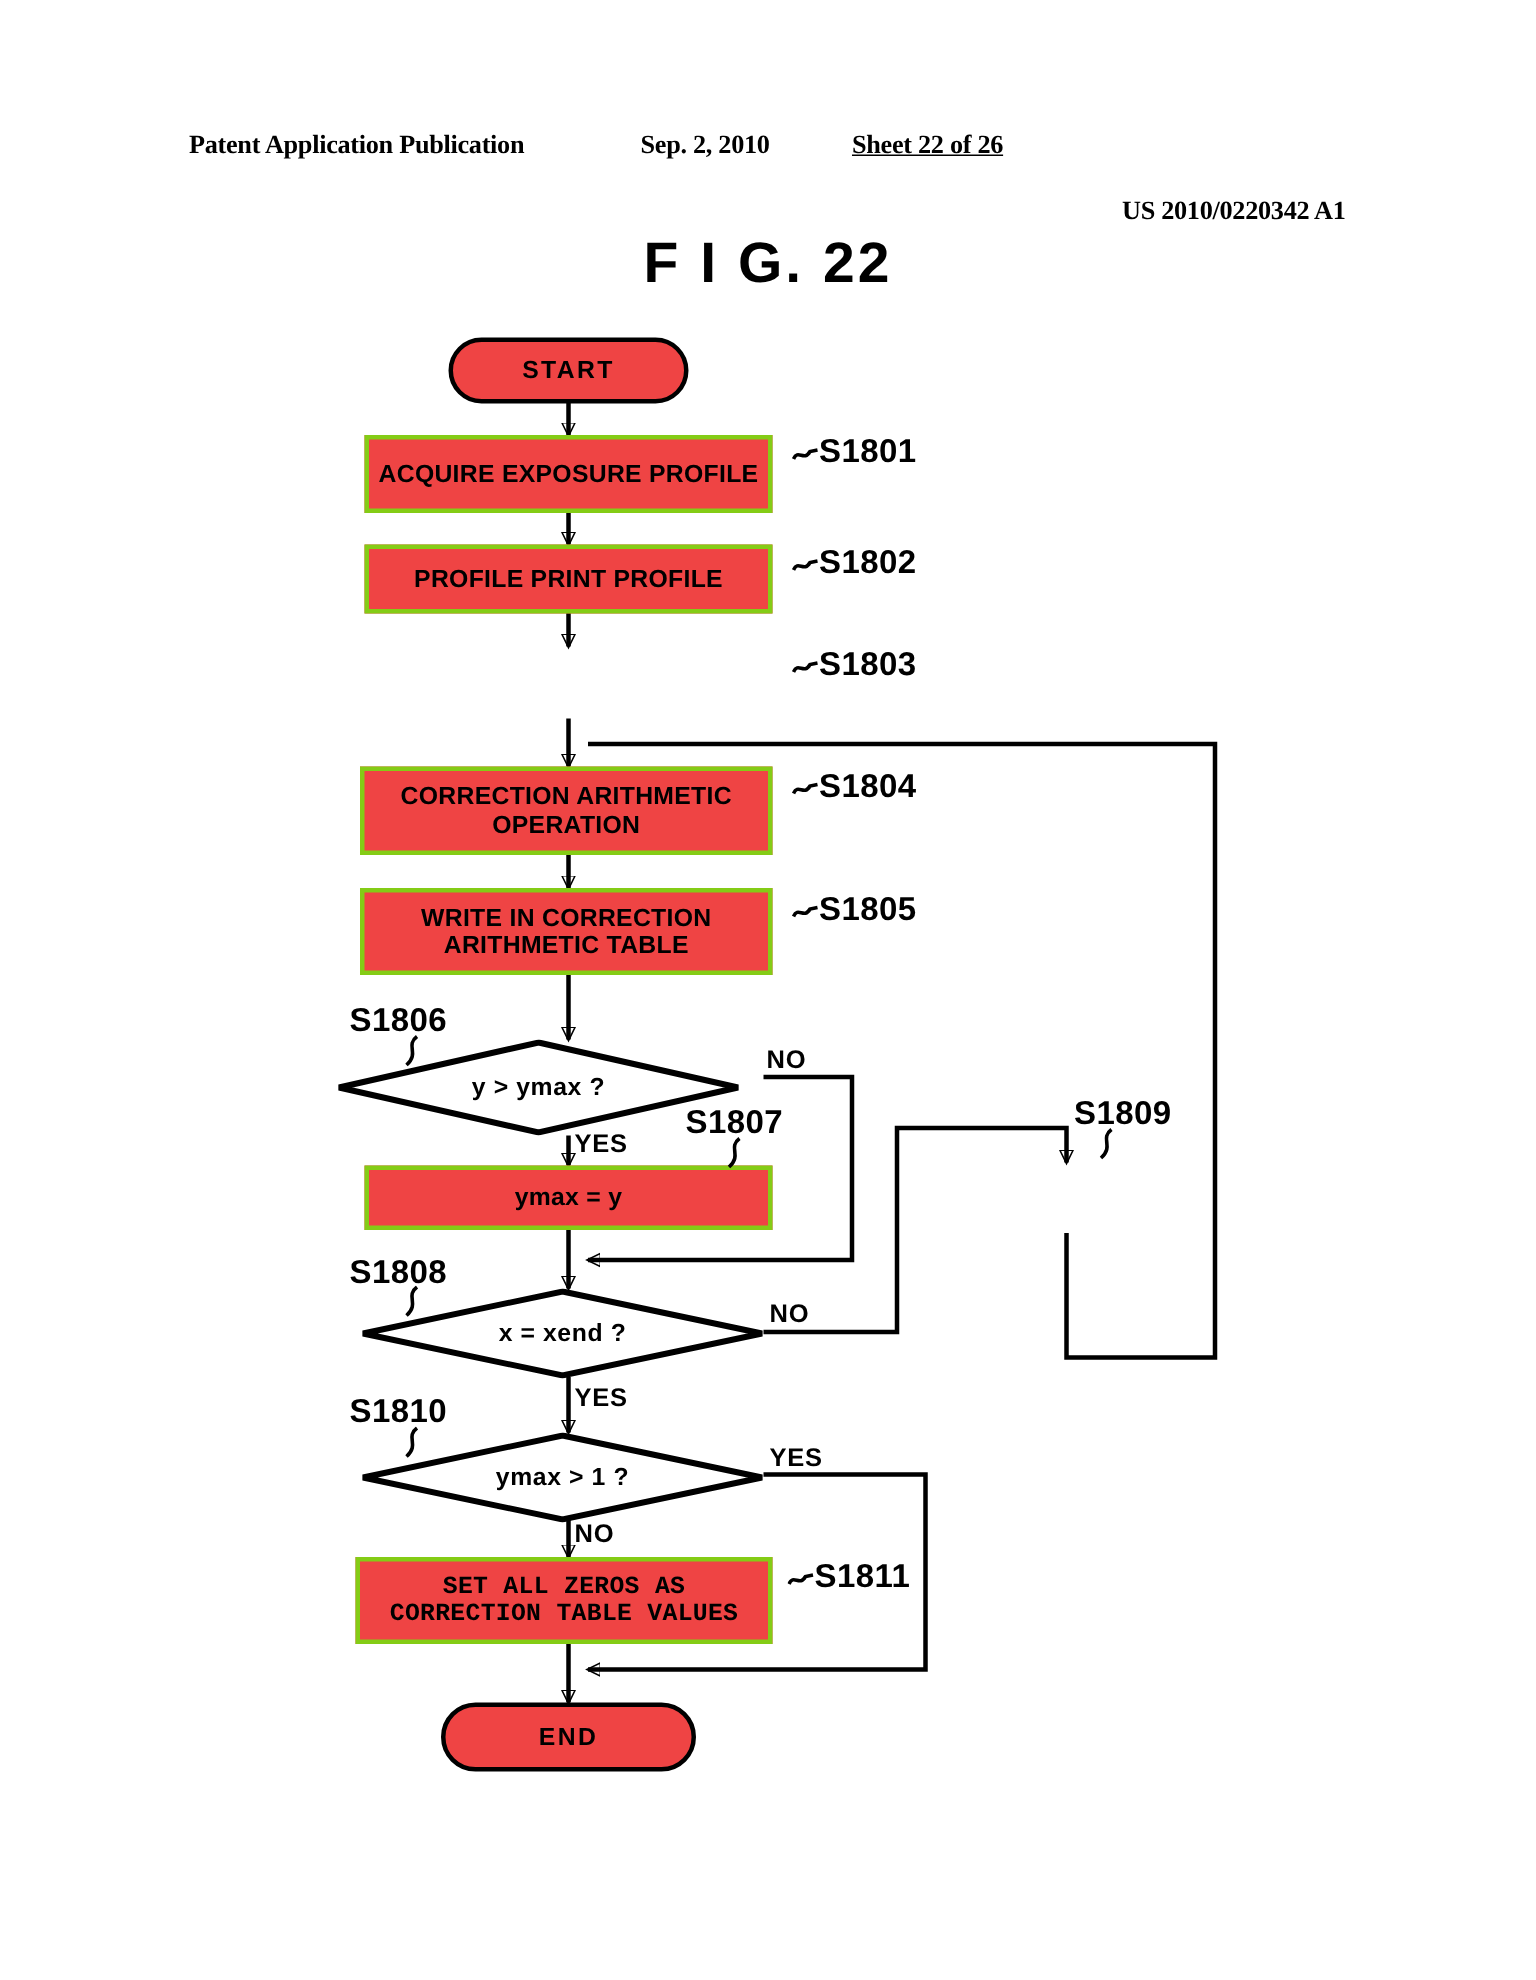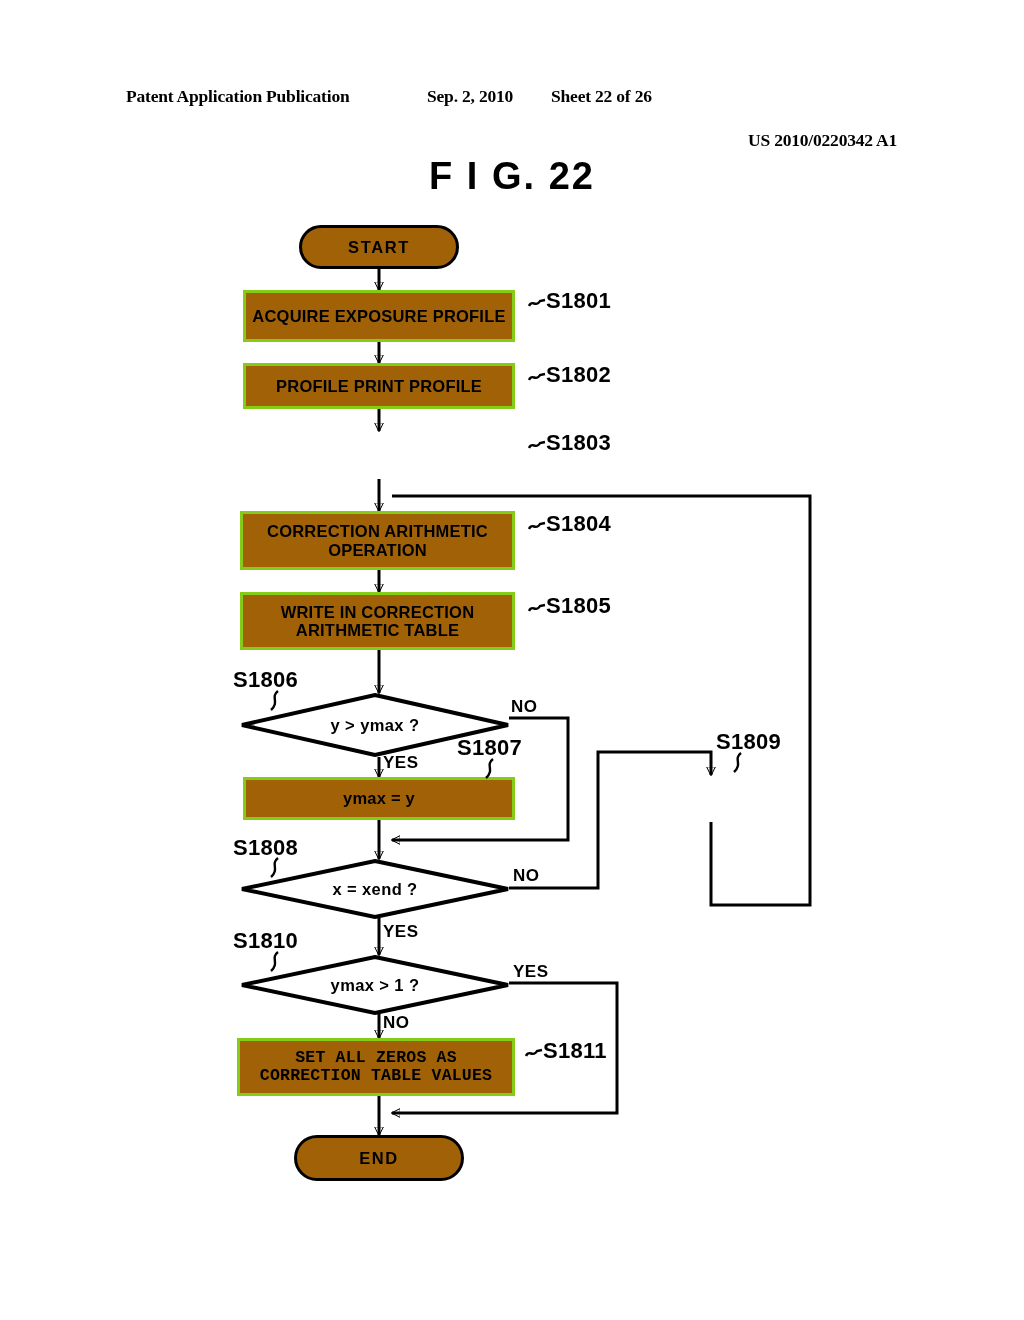--- a/index.html
+++ b/index.html
@@ -26,21 +26,21 @@
     height: 28px;
     font-family: "Liberation Serif", serif;
     font-weight: bold;
     font-size: 17.5px;
     letter-spacing: -0.2px;
     white-space: nowrap;
   }
   #pub-header .hdr-cell { position: absolute; top: 0; }
   #hdr-pub     { left: 126px; }
   #hdr-date    { left: 427px; }
-  #hdr-sheet   { left: 551px; }
+  #hdr-sheet   { left: 568px; text-decoration: underline; }
   #hdr-docnum  { left: 748px; margin-top: 44px; }
 
   
   #fig-title {
     position: absolute;
     top: 155px;
     left: 0;
     width: 1024px;
     text-align: center;
     font-family: "Liberation Sans", sans-serif;
@@ -55,21 +55,21 @@
     top: 0;
     left: 0;
     width: 1024px;
     height: 1320px;
   }
 
   
   .node {
     position: absolute;
     box-sizing: border-box;
-    background: #a16207;
+    background: #ef4444;
     display: flex;
     align-items: center;
     justify-content: center;
     text-align: center;
     font-family: "Liberation Sans", sans-serif;
     font-weight: bold;
     font-size: 16.5px;
     line-height: 1.12;
     letter-spacing: 0.2px;
     z-index: 3;
@@ -229,21 +229,21 @@
   <div class="node proc" style="left:240px; top:592px; width:275px; height:58px;">
     <span class="tl">WRITE IN CORRECTION
 ARITHMETIC TABLE</span>
   </div>
   <div class="steplabel" style="left:528px; top:593px;">
     <svg width="18" height="14" style="vertical-align:-2px">
       <path d="M1,10 C4,3 8,12 12,5 L17,4" stroke="#000" stroke-width="2.4" fill="none"></path>
     </svg><span>S1805</span>
   </div>
 
-  <div class="diamond" style="left:240px; top:693px; width:270px; height:64px;">
+  <div class="diamond" style="left:224px; top:693px; width:270px; height:64px;">
     <svg width="270" height="64" viewBox="0 0 270 64">
       <polygon points="135,2 268,32 135,62 2,32" fill="#fff" stroke="#000" stroke-width="4"></polygon>
     </svg>
     <div class="dlabel">y &gt; ymax ?</div>
   </div>
   <div class="steplabel" style="left:233px; top:667px;">
     <span>S1806</span>
   </div>
   <svg class="steplabel" style="left:266px; top:690px;" width="20" height="22">
     <path d="M12,1 C4,7 14,12 5,20" stroke="#000" stroke-width="2.4" fill="none"></path>

